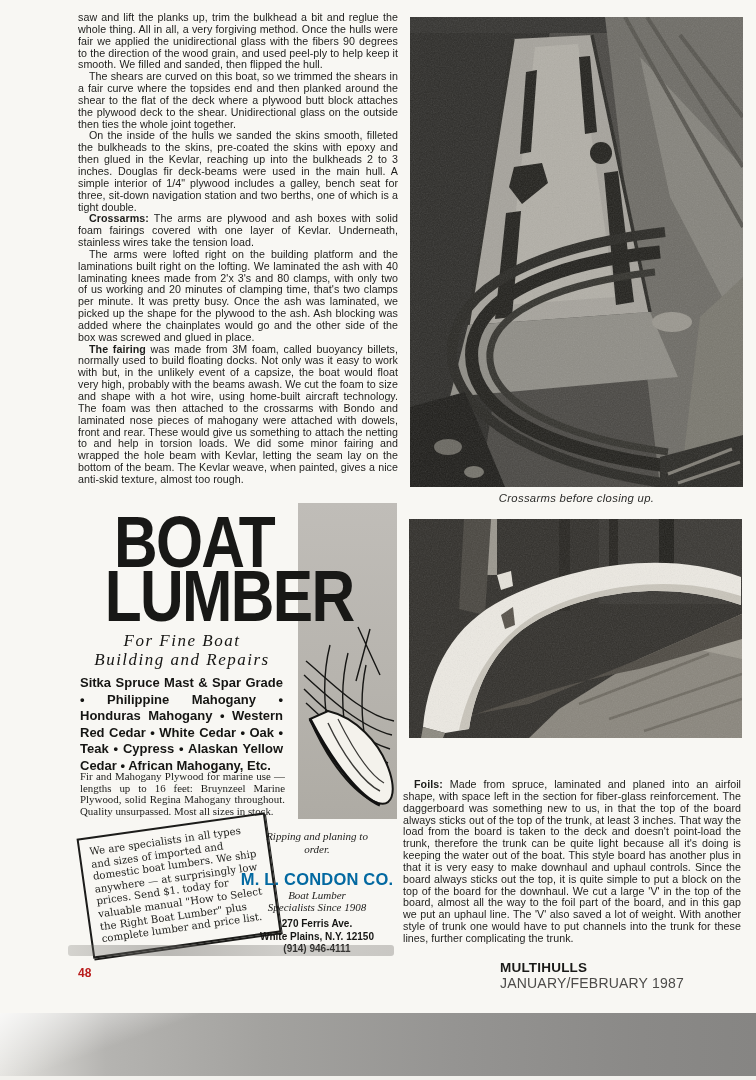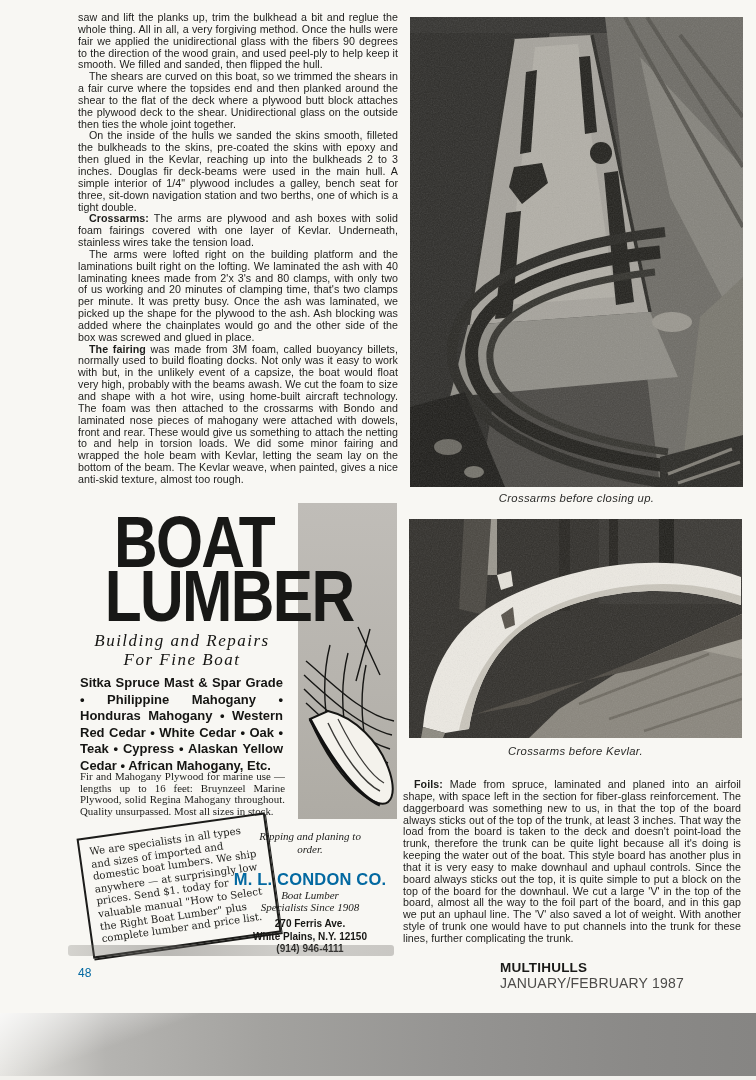--- a/index.html
+++ b/index.html
@@ -24,21 +24,21 @@
   .ad-plywood{font-family:"Liberation Serif",serif;font-size:10.9px;line-height:11.6px;text-align:justify;color:#1b1b19;}
   .mailer-box{border:2px solid #1c1c1a;background:#f8f7f3;transform:rotate(-8deg);transform-origin:center;padding:7px 9px 9px 9px;box-shadow:1px 2px 0 #1c1c1a;}
   .mailer-text{font-family:"DejaVu Serif",serif;font-size:10.2px;line-height:12.6px;color:#22221f;}
   .condon{ text-align:center;}
   .condon-services{font-family:"Liberation Serif",serif;font-style:italic;font-size:11px;line-height:13px;color:#1c1c1a;}
   .condon-name{font-weight:bold;font-size:16.5px;letter-spacing:.2px;color:#0369a1;margin-top:14px;}
   .condon-sub{font-family:"Liberation Serif",serif;font-style:italic;font-size:11px;line-height:12px;color:#1c1c1a;}
   .condon-addr{font-weight:bold;font-size:10px;line-height:12.5px;color:#161614;}
   .smudge{background:linear-gradient(90deg,rgba(120,118,112,.28),rgba(100,98,94,.42) 30%,rgba(110,108,104,.30) 65%,rgba(125,122,118,.38));border-radius:3px;}
   
-  .footer-page{font-weight:normal;font-size:12px;color:#0369a1;}
+  .footer-page{font-weight:bold;font-size:12px;color:#b91c1c;}
   .footer-mag{font-weight:bold;font-size:13.5px;letter-spacing:.2px;color:#1a1a18;}
   .footer-issue{font-size:14px;color:#4c4b49;letter-spacing:.2px;}
   
   #scan-band{left:0;top:1013px;width:756px;height:63px;background:linear-gradient(90deg,#e3e2de 0%,#b5b4b1 14%,#a3a29f 35%,#959492 60%,#8a8987 85%,#868583 100%);}
   #scan-band .lightwedge{position:absolute;left:0;top:0;width:100%;height:100%;background:linear-gradient(160deg,rgba(255,255,255,.75) 0%,rgba(255,255,255,0) 22%);}
   #scan-strip{left:0;top:1076px;width:756px;height:4px;background:#f2f1ed;}
 </style>
 </head>
 <body>
 
@@ -112,35 +112,34 @@
       <path d="M170,185 L300,135 M200,200 L333,155 M235,212 L333,180" stroke="#6f6b62" stroke-width="2.5" fill="none"></path>
       <path d="M20,212 C80,190 150,165 230,150 L333,120 L333,95 L230,140 L120,185 L15,205 Z" fill="#4e4a43"></path>
       <path d="M14,208 C20,150 45,105 95,80 C170,43 260,32 332,58 L332,86 C265,62 185,70 130,100 C90,122 68,160 60,210 L36,214 Z" fill="#ece9e2"></path>
       <path d="M88,56 L102,52 L104,67 L92,71 Z" fill="#e5e2da"></path>
       <path d="M60,210 C68,160 90,122 130,100 C185,70 265,62 332,86 L332,77 C262,54 182,66 126,96 C88,119 62,158 50,211 Z" fill="#c9c5bb"></path>
       <path d="M92,96 L104,88 L106,106 L96,110 Z" fill="#57524a"></path>
       <path d="M14,208 L36,214 L34,219 L12,219 Z" fill="#8d8a80"></path>
       <rect width="333" height="219" filter="url(#n2)" opacity=".15"></rect>
     </svg>
   </div>
-  <div class="abs caption" style="left:409px;top:745px;width:333px;">Crossarms before Kevlar.</div>
 
   <div id="foils-col" class="abs">
     <p class="body-text ind"><b>Foils:</b><span> Made from spruce, laminated and planed into an airfoil shape, with space left in the section for fiber-glass reinforcement. The daggerboard was something new to us, in that the top of the board always sticks out of the top of the trunk, at least 3 inches. That way the load from the board is taken to the deck and doesn't point-load the trunk, therefore the trunk can be quite light because all it's doing is keeping the water out of the boat. This style board has another plus in that it is very easy to make downhaul and uphaul controls. Since the board always sticks out the top, it is quite simple to put a block on the top of the board for the downhaul. We cut a large 'V' in the top of the board, almost all the way to the foil part of the board, and in this gap we put an uphaul line. The 'V' also saved a lot of weight. With another style of trunk one would have to put channels into the trunk for these lines, further complicating the trunk.</span></p>
   </div>
 
   <div id="ad" class="abs">
     <div class="abs ad-gray"></div>
 
     <div class="abs ad-headline" style="left:30px;top:12px;width:200px;">BOAT</div>
     <div class="abs ad-headline" style="left:20px;top:66px;width:260px;">LUMBER</div>
 
     <div class="abs ad-tagline" style="left:0px;top:128px;width:236px;">
+      <div>For Fine Boat</div>
       <div>Building and Repairs</div>
-      <div>For Fine Boat</div>
     </div>
 
     <div class="abs ad-species" style="left:16px;top:172px;width:203px;">Sitka Spruce Mast &amp; Spar Grade • Philippine Mahogany • Honduras Mahogany • Western Red Cedar • White Cedar • Oak • Teak • Cypress • Alaskan Yellow Cedar • African Mahogany, Etc.</div>
 
     <div class="abs ad-plywood" style="left:16px;top:268px;width:205px;">Fir and Mahogany Plywood for marine use — lengths up to 16 feet: Bruynzeel Marine Plywood, solid Regina Mahogany throughout. Quality unsurpassed. Most all sizes in stock.</div>
 
     <svg class="abs" style="left:236px;top:120px;" width="97" height="196" viewBox="0 0 97 196">
       <g stroke="#161614" fill="none" stroke-width="1.4">
         <path d="M58,4 L80,52 M70,6 L56,58"></path>
         <path d="M6,38 C30,58 62,92 94,98"></path>
@@ -154,21 +153,21 @@
       <path d="M10,96 C28,138 54,172 78,180 C92,184 96,170 90,150 C80,118 54,94 28,88 Z" fill="#f4f2ec" stroke="#151513" stroke-width="2"></path>
       <path d="M10,96 C34,142 60,174 80,182" stroke="#111" stroke-width="3" fill="none"></path>
       <path d="M28,100 C44,134 64,160 80,168" stroke="#3a3936" stroke-width="1.4" fill="none"></path>
       <path d="M38,96 C54,128 70,152 84,160" stroke="#3a3936" stroke-width="1.2" fill="none"></path>
     </svg>
 
     <div class="abs mailer-box" style="left:20px;top:322px;width:168px;">
       <div class="mailer-text">We are specialists in all types and sizes of imported and domestic boat lumbers. We ship anywhere — at surprisingly low prices. Send $1. today for valuable manual "How to Select the Right Boat Lumber" plus complete lumber and price list.</div>
     </div>
 
-    <div class="abs condon" style="left:166px;top:327px;width:160px;">
+    <div class="abs condon" style="left:173px;top:327px;width:160px;">
       <div class="condon-services" style="width:110px;margin:0 auto;">Ripping and planing to order.</div>
       <div class="condon-name">M. L. CONDON CO.</div>
       <div class="condon-sub">Boat Lumber</div>
       <div class="condon-sub">Specialists Since 1908</div>
       <div class="condon-addr" style="margin-top:5px;">270 Ferris Ave.</div>
       <div class="condon-addr">White Plains, N.Y. 12150</div>
       <div class="condon-addr">(914) 946-4111</div>
     </div>
 
     <div class="abs smudge" style="left:4px;top:442px;width:326px;height:11px;"></div>

